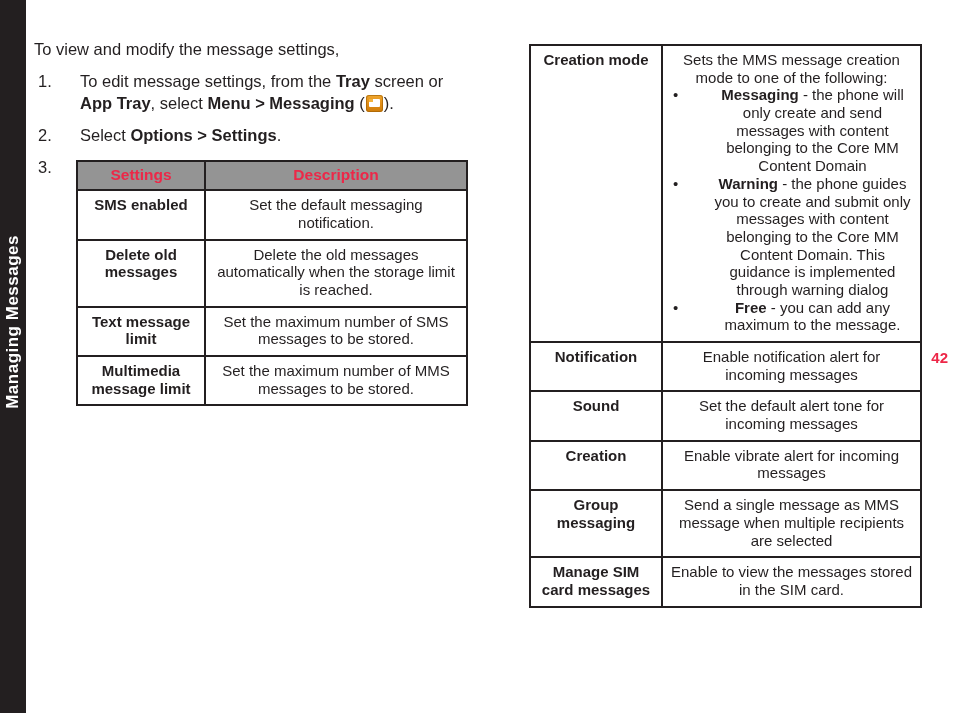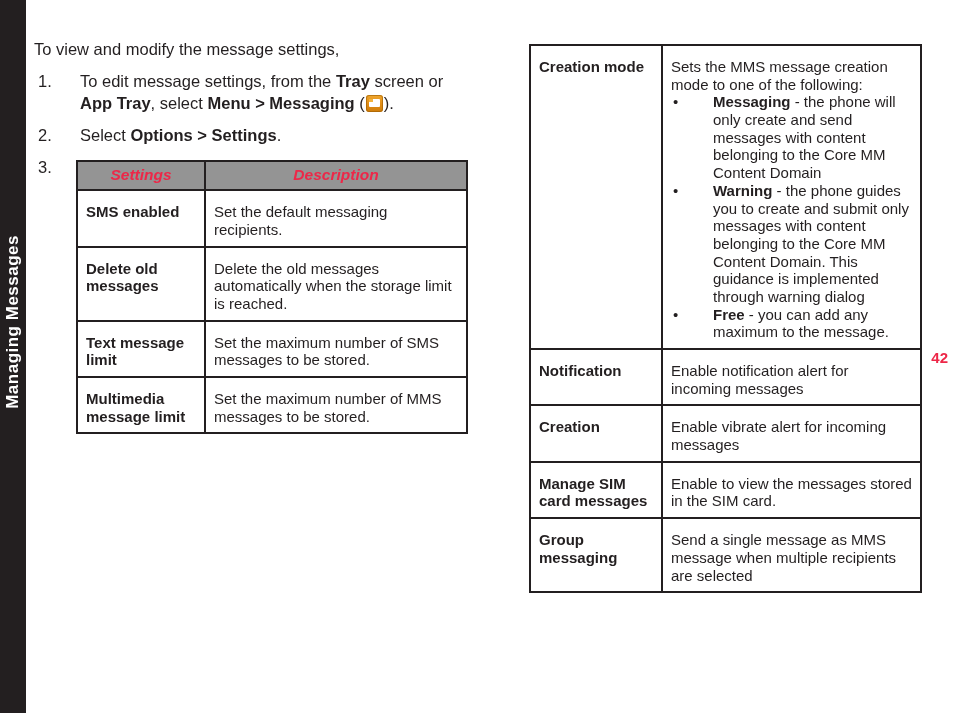--- a/index.html
+++ b/index.html
@@ -132,32 +132,32 @@
   table.settings-table {
     border-collapse: collapse;
     table-layout: fixed;
     border: 2px solid #231f20;
     background: #ffffff;
   }
   table.settings-table th,
   table.settings-table td {
     border: 2px solid #231f20;
     vertical-align: top;
-    padding: 12px 8px 7px 8px;
+    padding: 5px 8px 7px 8px;
     font-size: 15px;
     line-height: 1.18;
+    text-align: center;
   }
   table.settings-table th {
     background: #949494;
     color: #ed2748;
     font-weight: bold;
     text-align: center;
     font-size: 15.5px;
     padding: 4px 6px 5px 6px;
-    font-style: italic;
   }
   table.settings-table td.key {
     font-weight: bold;
   }
 
   
   .left-table-wrap {
     position: absolute;
     left: 76px;
     top: 160px;
@@ -237,21 +237,21 @@
       </colgroup>
     <thead>
       <tr>
         <th>Settings</th>
         <th>Description</th>
       </tr>
     </thead>
     <tbody>
       <tr>
         <td class="key">SMS enabled</td>
-        <td>Set the default messaging recipients.</td>
+        <td>Set the default messaging notification.</td>
       </tr>
       <tr>
         <td class="key">Delete old messages</td>
         <td>Delete the old messages automatically when the storage limit is reached.</td>
       </tr>
       <tr>
         <td class="key">Text message limit</td>
         <td>Set the maximum number of SMS messages to be stored.</td>
       </tr>
       <tr>
@@ -286,27 +286,31 @@
             </li>
           </ul>
         </td>
       </tr>
 
       <tr>
         <td class="key">Notification</td>
         <td>Enable notification alert for incoming messages</td>
       </tr>
       <tr>
+        <td class="key">Sound</td>
+        <td>Set the default alert tone for incoming messages</td>
+      </tr>
+      <tr>
         <td class="key">Creation</td>
         <td>Enable vibrate alert for incoming messages</td>
       </tr>
       <tr>
+        <td class="key">Group messaging</td>
+        <td>Send a single message  as MMS message when multiple recipients are selected</td>
+      </tr>
+      <tr>
         <td class="key">Manage SIM card messages</td>
         <td>Enable to view the messages stored in the SIM card.</td>
-      </tr>
-      <tr>
-        <td class="key">Group messaging</td>
-        <td>Send a single message  as MMS message when multiple recipients are selected</td>
       </tr>
 
     </tbody>
   </table>
 </div>
 
 </body></html>

